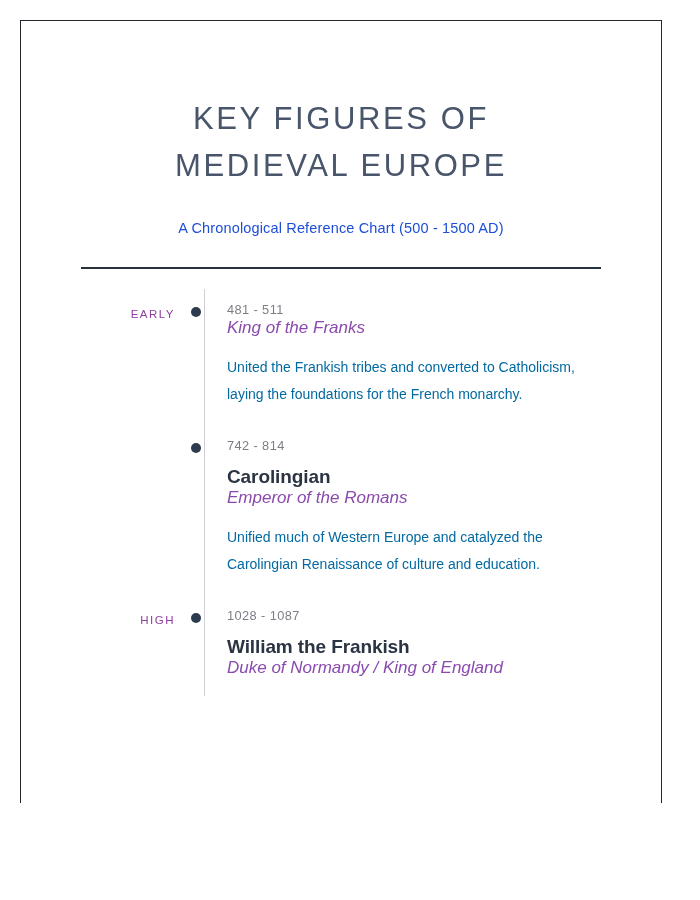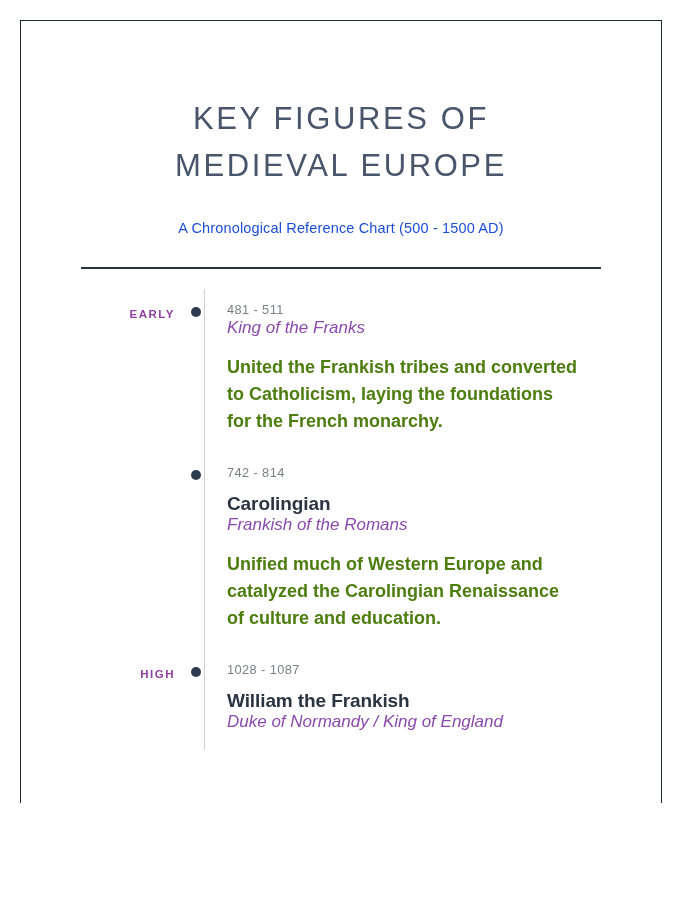--- a/index.html
+++ b/index.html
@@ -89,21 +89,21 @@
   .era-col {
     width: 175px;          
     flex: 0 0 175px;
     text-align: right;
     padding-right: 21px;
     box-sizing: border-box;
     padding-top: 3px;
   }
   .era-label {
     font-size: 11.5px;
-    font-weight: 700;
+    font-weight: 400;
     letter-spacing: 1.5px;
     color: #8e3fa0;
   }
 
   .dot-col {
     position: relative;
     width: 1px;
     flex: 0 0 1px;
   }
   .tl-dot {
@@ -138,25 +138,24 @@
   }
   .entry-role {
     margin: 1px 0 0 0;
     font-size: 17px;
     font-style: italic;
     color: #8a4aae;
     line-height: 18px;
   }
   .entry-desc {
     margin: 17px 0 0 0;
-    font-size: 18px;
-    color: #4d7c0f;
+    font-size: 14px;
+    color: #0369a1;
     line-height: 27px;
     max-width: 352px;
-    font-weight: bold;
   }
 </style>
 </head>
 <body>
 
 <div class="page-sheet">
   <div class="sheet-inner">
 
     <div class="doc-header">
       <h1 class="doc-title">KEY FIGURES OF MEDIEVAL EUROPE</h1>
@@ -184,21 +183,21 @@
       <div class="tl-entry">
         <div class="era-col">
           <span class="era-label"></span>
         </div>
         <div class="dot-col">
           <span class="tl-dot"></span>
         </div>
         <div class="entry-body">
           <div class="entry-years">742 - 814</div>
           <div class="entry-name">Carolingian</div>
-          <div class="entry-role">Frankish of the Romans</div>
+          <div class="entry-role">Emperor of the Romans</div>
           <div class="entry-desc">Unified much of Western Europe and catalyzed the Carolingian Renaissance of culture and education.</div>
         </div>
       </div>
 
       <div class="tl-entry">
         <div class="era-col">
           <span class="era-label">HIGH</span>
         </div>
         <div class="dot-col">
           <span class="tl-dot"></span>

